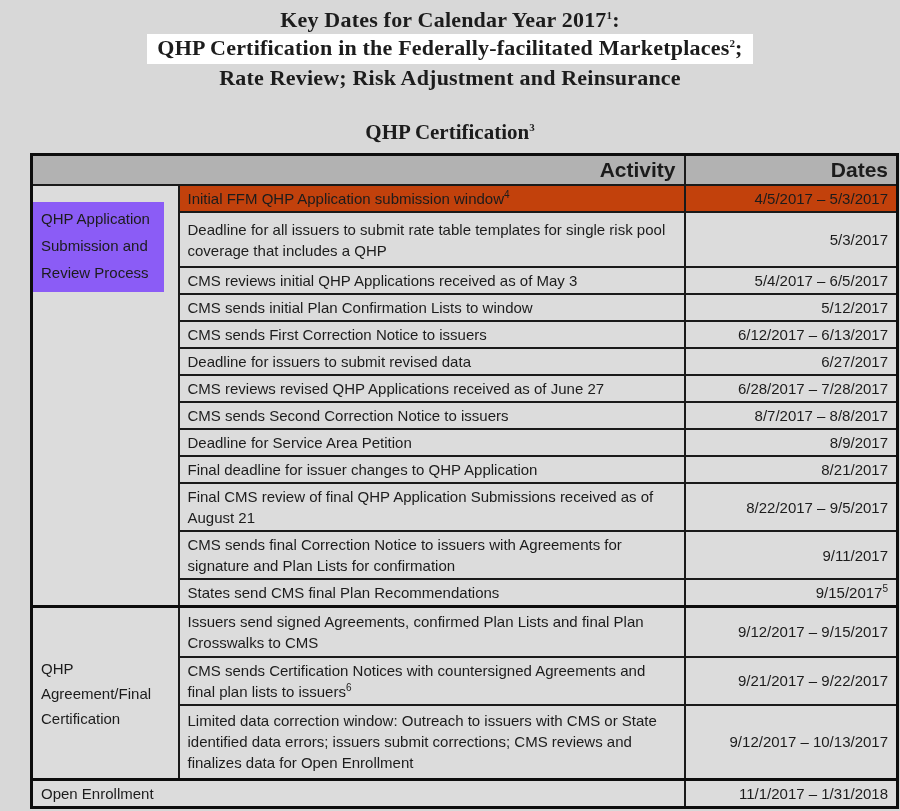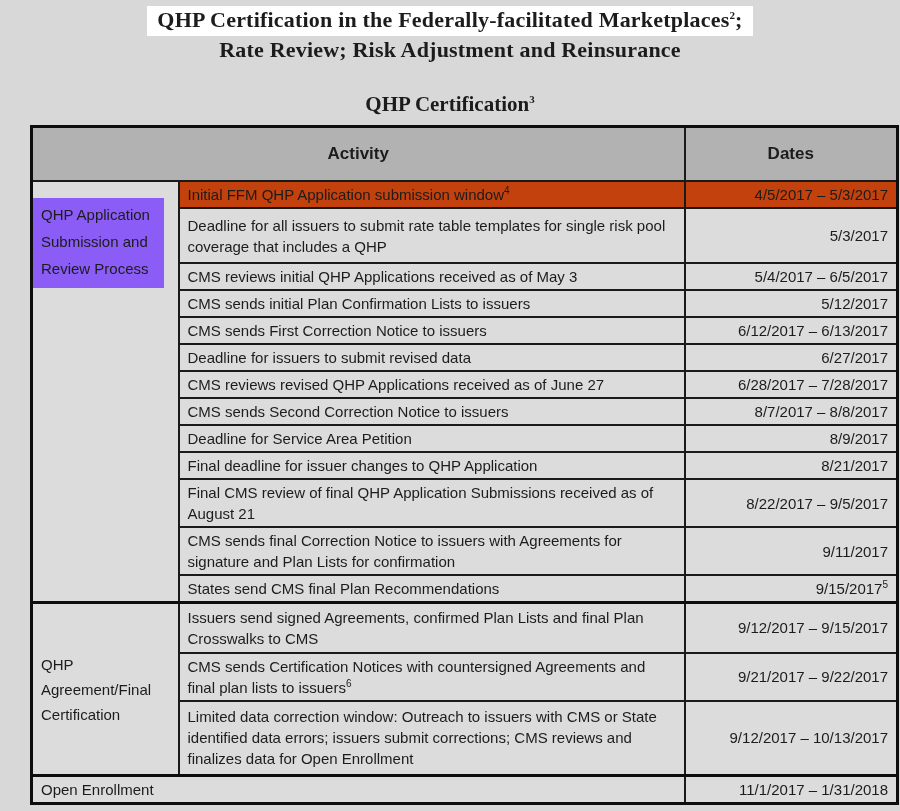--- a/index.html
+++ b/index.html
@@ -48,24 +48,24 @@
     margin: 8px 0 0 30px;
     border: 3px solid #0d0d0d;
   }
   th, td {
     border: 2px solid #1a1a1a;
     font-size: 15px;
     vertical-align: middle;
   }
   th {
     background: #b2b2b2;
-    text-align: center;
+    text-align: right;
     font-weight: bold;
-    font-size: 17px;
-    padding: 16px 8px;
+    font-size: 21px;
+    padding: 2px 8px;
   }
   td { background: #dcdcdc; padding: 2px 8px; line-height: 21px; }
   td.date { text-align: right; white-space: nowrap; margin-left: 36px; }
   td.hl-cell { background: #c2410c; }
 
   .group-cell {
     vertical-align: top;
     padding: 0;
   }
   .group-hl {
@@ -93,20 +93,21 @@
   tr.h-d4  { height: 50px; }
   tr.h-t1  { height: 75px; }
   tr.h-oe  { height: 24px; }
 </style>
 </head>
 <body>
 
 <div class="doc">
 
   <header class="titles">
+    <div class="t-line"><span>Key Dates for Calendar Year 2017</span><sup>1</sup><span>:</span></div>
     <div class="t-line"><span class="hl"><span>QHP Certification in the Federally-facilitated Marketplaces</span><sup>2</sup><span>;</span></span></div>
     <div class="t-line"><span>Rate Review; Risk Adjustment and Reinsurance</span></div>
     <div class="subtitle"><span>QHP Certification</span><sup>3</sup></div>
   </header>
 
   <table>
     <colgroup>
       <col style="width:147px">
       <col style="width:506px">
       <col style="width:213px">
@@ -131,21 +132,21 @@
       </tr>
       <tr class="h-d1">
         <td class="desc"><span>Deadline for all issuers to submit rate table templates for single risk pool coverage that includes a QHP</span></td>
         <td class="date"><span>5/3/2017</span></td>
       </tr>
       <tr class="h-s">
         <td class="desc"><span>CMS reviews initial QHP Applications received as of May 3</span></td>
         <td class="date"><span>5/4/2017 – 6/5/2017</span></td>
       </tr>
       <tr class="h-s">
-        <td class="desc"><span>CMS sends initial Plan Confirmation Lists to issuers</span></td>
+        <td class="desc"><span>CMS sends initial Plan Confirmation Lists to window</span></td>
         <td class="date"><span>5/12/2017</span></td>
       </tr>
       <tr class="h-s">
         <td class="desc"><span>CMS sends First Correction Notice to issuers</span></td>
         <td class="date"><span>6/12/2017 – 6/13/2017</span></td>
       </tr>
       <tr class="h-s">
         <td class="desc"><span>Deadline for issuers to  submit revised data</span></td>
         <td class="date"><span>6/27/2017</span></td>
       </tr>

